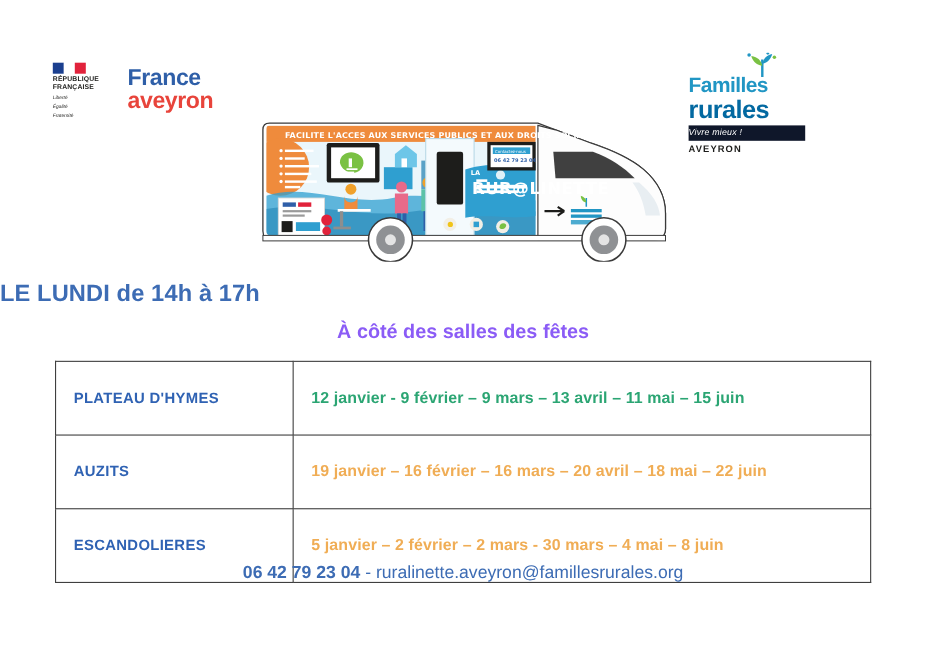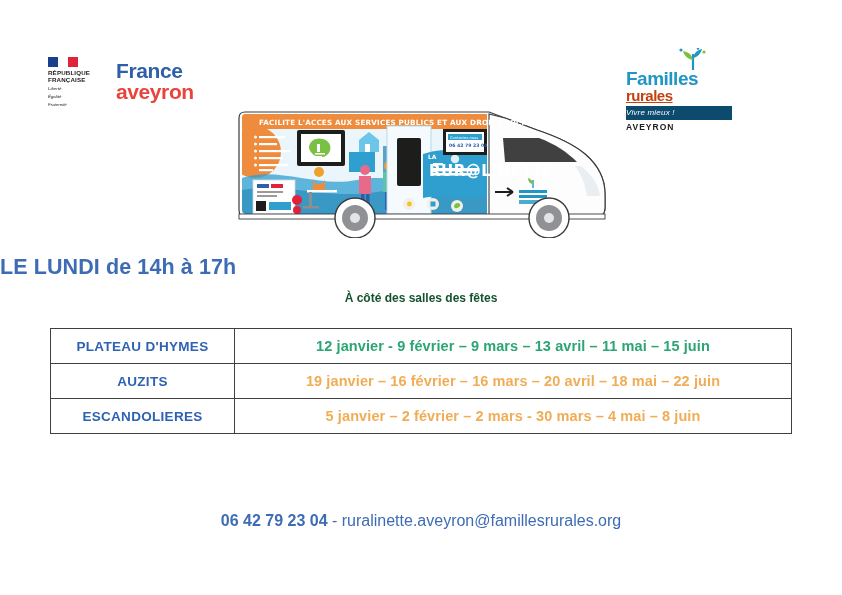--- a/index.html
+++ b/index.html
@@ -107,30 +107,29 @@
   }
   .fr-sprout svg { position: absolute; left: 50%; top: 0; transform: translateX(-8px); }
   .fr-word {
     font-size: 19px;
     font-weight: bold;
     color: #2196c4;
     line-height: 0.96;
     letter-spacing: -0.5px;
   }
   .fr-word2 {
-    font-size: 15px;
-    font-weight: bold;
-    color: #c2410c;
+    font-size: 23px;
+    font-weight: bold;
+    color: #0369a1;
     line-height: 1;
     letter-spacing: -0.5px;
-    text-decoration: underline;
   }
   .fr-tag {
     margin-top: 3px;
-    background: #0c4a6e;
+    background: #0f172a;
     color: #ffffff;
     font-size: 8px;
     font-style: italic;
     padding: 2px 0 3px 0;
     letter-spacing: 0.2px;
   }
   .fr-dept {
     margin-top: 2px;
     font-size: 8.5px;
     font-weight: bold;
@@ -158,40 +157,39 @@
     color: #3d6cb4;
     letter-spacing: 0.1px;
   }
   .lundi .strong { font-weight: bold; }
   .lundi .reg { font-weight: bold; }
   .place {
     position: absolute;
     left: 0; right: 0;
     top: 291px;
     text-align: center;
-    font-size: 12px;
-    font-weight: bold;
-    color: #14532d;
+    font-size: 18px;
+    font-weight: bold;
+    color: #8b5cf6;
   }
 
   
   .sched-table {
     position: absolute;
     left: 50px;
     top: 328px;
     width: 742px;
     border-collapse: collapse;
     table-layout: fixed;
   }
   .sched-table td {
     border: 1px solid #3f3f3f;
     height: 34px;
-    text-align: center;
     vertical-align: middle;
-    padding: 0;
+    padding: 16px;
   }
   .col-town { width: 183px; }
   .town {
     font-size: 13.5px;
     font-weight: bold;
     color: #2f62b3;
     letter-spacing: 0.3px;
   }
   .dates {
     font-size: 14.5px;

